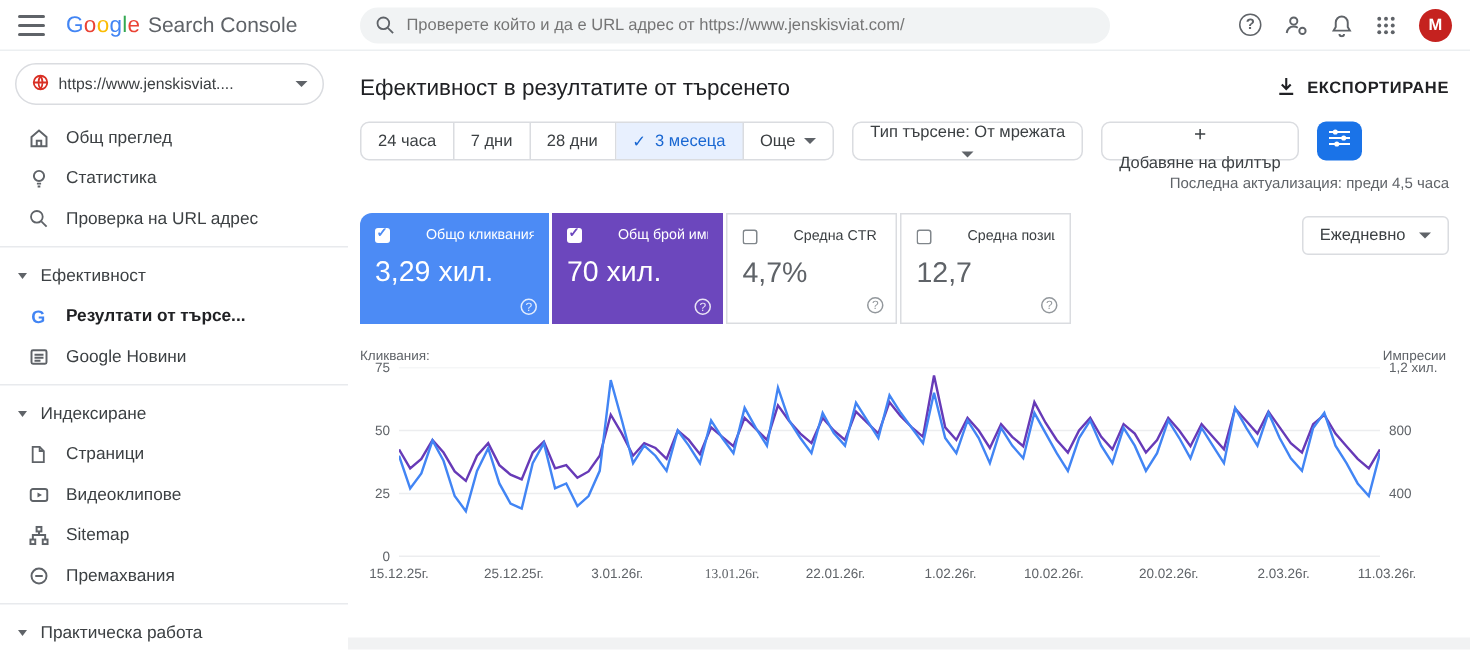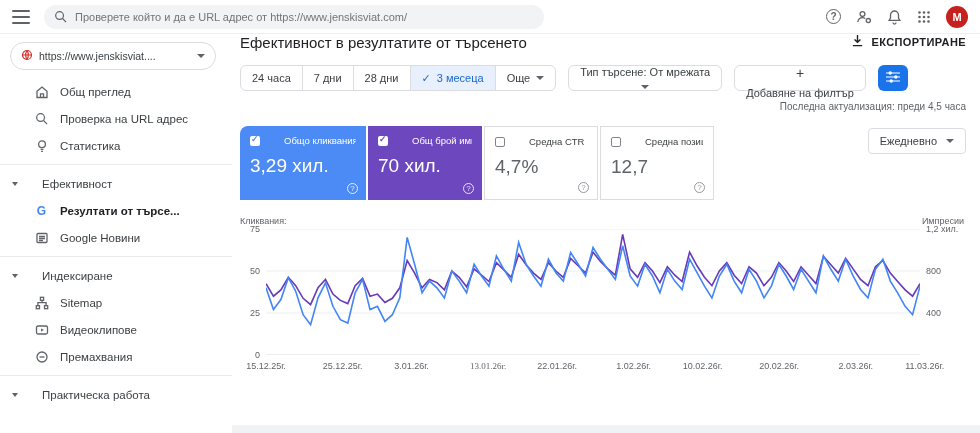--- a/index.html
+++ b/index.html
@@ -32,33 +32,33 @@
   .page { display:flex; height:399px; }
   .sidebar { width:232px; padding-top:8px; font-size:11.5px; flex:none; }
   .main { flex:1; padding:0 14px 0 8px; position:relative; }
 
   
   .property { margin:0 16px 8px 10px; height:28px; border:1px solid #dadce0;
     border-radius:15px; display:flex; align-items:center; gap:6px; padding:0 10px;
     font-size:10.5px; cursor:pointer; }
   .property .plabel { overflow:hidden; white-space:nowrap; flex:1; }
   .nav-item { display:flex; align-items:center; gap:11px; height:27px;
-    padding-left:34px; cursor:pointer; }
+    padding-left:18px; cursor:pointer; }
   .nav-item .nicon { width:15px; display:flex; justify-content:center; flex:none; }
   .nav-item.selected .label { font-weight:700; color:#202124; }
-  .section-head { display:flex; align-items:center; gap:24px; height:27px;
+  .section-head { display:flex; align-items:center; gap:9px; height:27px;
     padding-left:12px; cursor:pointer; color:#3c4043; }
   .tri-down { width:0; height:0; border-left:3.5px solid transparent;
     border-right:3.5px solid transparent; border-top:4.5px solid #5f6368; }
   .divider { height:1px; background:#e8eaed; margin:5px 0; }
   .caret { width:0; height:0; border-left:4px solid transparent;
     border-right:4px solid transparent; border-top:4.5px solid #5f6368; }
 
   
-  .title-row { display:flex; align-items:flex-start; justify-content:space-between; }
+  .title-row { display:flex; align-items:flex-end; justify-content:space-between; margin-top:16px; }
   .page-title { font-size:15px; color:#202124; }
   .export-btn { display:flex; align-items:center; gap:7px; font-size:11px; font-weight:700;
     letter-spacing:.4px; color:#202124; cursor:pointer; }
 
   
   .chips-row { display:flex; align-items:center; gap:12px; margin-top:14px; }
   .seg-group { display:flex; border:1px solid #dadce0; border-radius:6px; overflow:hidden;
     height:26px; }
   .seg { display:flex; align-items:center; gap:6px; padding:0 11px; font-size:11px;
     color:#3c4043; border-right:1px solid #dadce0; cursor:pointer; white-space:nowrap; }
@@ -121,20 +121,24 @@
 </style>
 </head>
 <body>
 
 <div class="topbar">
   <div class="hamburger">
       <span></span>
       <span></span>
       <span></span>
     </div>
+  <div class="brand">
+    <span class="g-word"><span style="color: rgb(66, 133, 244);">G</span><span style="color: rgb(234, 67, 53);">o</span><span style="color: rgb(251, 188, 4);">o</span><span style="color: rgb(66, 133, 244);">g</span><span style="color: rgb(52, 168, 83);">l</span><span style="color: rgb(234, 67, 53);">e</span></span>
+    <span class="rest">Search Console</span>
+  </div>
   <div class="search-pill">
     <span class="icon-btn">
       <svg class="gicon" width="13" height="13" viewBox="0 0 14 14">
           <circle cx="6" cy="6" r="4.2"></circle>
           <path d="M9.2 9.2L13 13"></path>
         </svg>
     </span>
     <input type="text" placeholder="Проверете който и да е URL адрес от https://www.jenskisviat.com/" style="">
   </div>
   <div class="top-icons">
@@ -187,36 +191,36 @@
       <span class="nicon">
         <svg class="gicon" width="14" height="14" viewBox="0 0 14 14">
             <path d="M2 6.3L7 2l5 4.3v6.2H2z"></path>
             <path d="M5.5 12.5V8.8h3v3.7"></path>
           </svg>
       </span>
       <span class="label">Общ преглед</span>
     </div>
     <div class="nav-item">
       <span class="nicon">
+        <svg class="gicon" width="14" height="14" viewBox="0 0 14 14">
+            <circle cx="7" cy="5.3" r="3.4"></circle>
+            <path d="M5.6 10.4h2.8M6.1 12.3h1.8"></path>
+          </svg>
+      </span>
+      <span class="label">Статистика</span>
+    </div>
+    <div class="nav-item">
+      <span class="nicon">
         <svg class="gicon" width="13" height="13" viewBox="0 0 14 14">
             <circle cx="6" cy="6" r="4.2"></circle>
             <path d="M9.2 9.2L13 13"></path>
           </svg>
       </span>
       <span class="label">Проверка на URL адрес</span>
     </div>
-    <div class="nav-item">
-      <span class="nicon">
-        <svg class="gicon" width="14" height="14" viewBox="0 0 14 14">
-            <circle cx="7" cy="5.3" r="3.4"></circle>
-            <path d="M5.6 10.4h2.8M6.1 12.3h1.8"></path>
-          </svg>
-      </span>
-      <span class="label">Статистика</span>
-    </div>
 
     <div class="divider"></div>
 
     <div class="section-head">
       <span class="tri-down"></span>
       <span>Ефективност</span>
     </div>
     <div class="nav-item selected">
       <span class="nicon" style="color:#4285f4;font-weight:700;font-size:12px;">G</span>
       <span class="label">Резултати от търсе...</span>
@@ -229,40 +233,49 @@
           </svg>
       </span>
       <span class="label">Google Новини</span>
     </div>
 
     <div class="divider"></div>
 
     <div class="section-head">
       <span class="tri-down"></span>
       <span>Индексиране</span>
+    </div>
+    <div class="nav-item">
+      <span class="nicon">
+        <svg class="gicon" width="13" height="14" viewBox="0 0 14 14">
+            <path d="M3 1.5h5l3 3v8H3z"></path>
+            <path d="M8 1.5v3h3"></path>
+          </svg>
+      </span>
+      <span class="label">Страници</span>
+    </div>
+    <div class="nav-item">
+      <span class="nicon">
+        <svg class="gicon" width="14" height="14" viewBox="0 0 14 14">
+            <rect x="1.5" y="3" width="11" height="8" rx="1.5"></rect>
+            <path d="M6 5.4l3 1.6-3 1.6z" fill="#5f6368" stroke="none"></path>
+          </svg>
+      </span>
+      <span class="label">Видеоклипове</span>
     </div>
     <div class="nav-item">
       <span class="nicon">
         <svg class="gicon" width="14" height="14" viewBox="0 0 14 14">
             <rect x="5.4" y="1.3" width="3.2" height="3"></rect>
             <rect x="1.3" y="9.7" width="3.2" height="3"></rect>
             <rect x="9.5" y="9.7" width="3.2" height="3"></rect>
             <path d="M7 4.3v2.4M2.9 9.7V6.7h8.2v3"></path>
           </svg>
       </span>
       <span class="label">Sitemap</span>
-    </div>
-    <div class="nav-item">
-      <span class="nicon">
-        <svg class="gicon" width="14" height="14" viewBox="0 0 14 14">
-            <rect x="1.5" y="3" width="11" height="8" rx="1.5"></rect>
-            <path d="M6 5.4l3 1.6-3 1.6z" fill="#5f6368" stroke="none"></path>
-          </svg>
-      </span>
-      <span class="label">Видеоклипове</span>
     </div>
     <div class="nav-item">
       <span class="nicon">
         <svg class="gicon" width="14" height="14" viewBox="0 0 14 14">
             <circle cx="7" cy="7" r="5"></circle>
             <path d="M4.5 7h5"></path>
           </svg>
       </span>
       <span class="label">Премахвания</span>
     </div>

